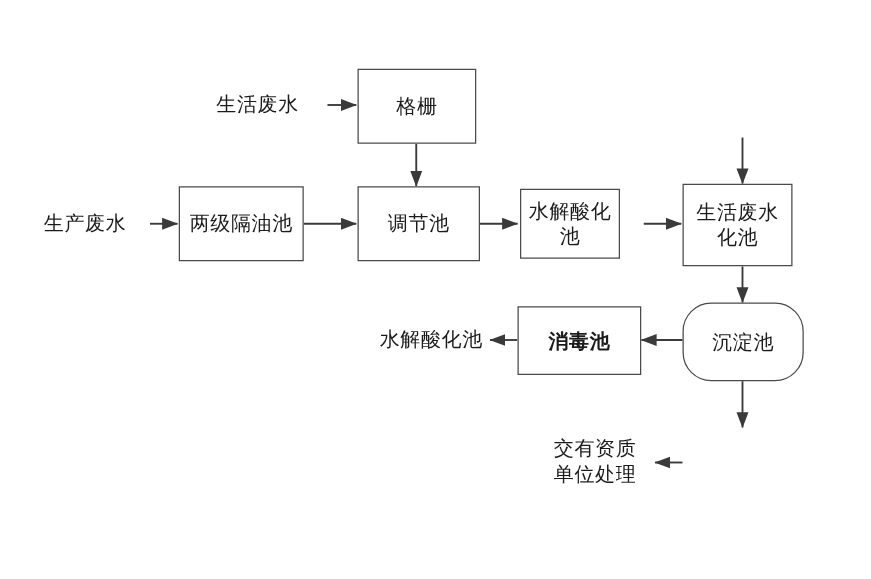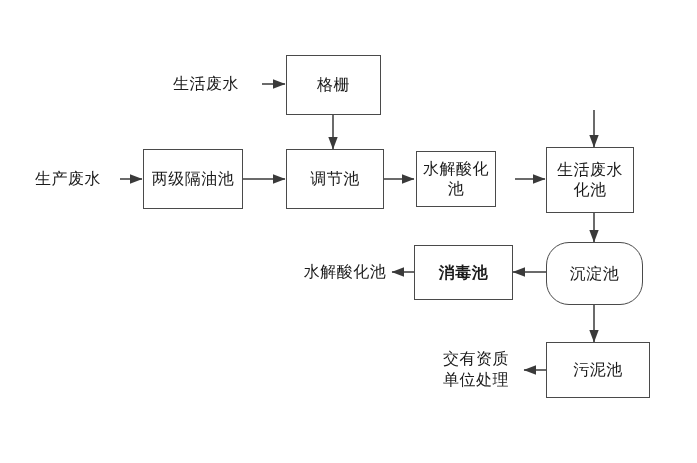--- a/index.html
+++ b/index.html
@@ -113,15 +113,14 @@
 
   <div class="node" style="left:416px; top:151px; width:80px; height:56px;">水解酸化池</div>
 
   <div class="node" style="left:546px; top:147px; width:88px; height:66px; white-space:pre-line;">生活废水
 化池</div>
 
   <div class="node" style="left:546px; top:242px; width:97px; height:63px;border-radius:23px;">沉淀池</div>
 
   <div class="node" style="left:414px; top:245px; width:99px; height:55px;font-weight:bold;">消毒池</div>
 
-  <div class="node" style="left:546px; top:342px; width:104px; height:56px;">污泥池</div>
 
 </div>
 
 </body></html>

